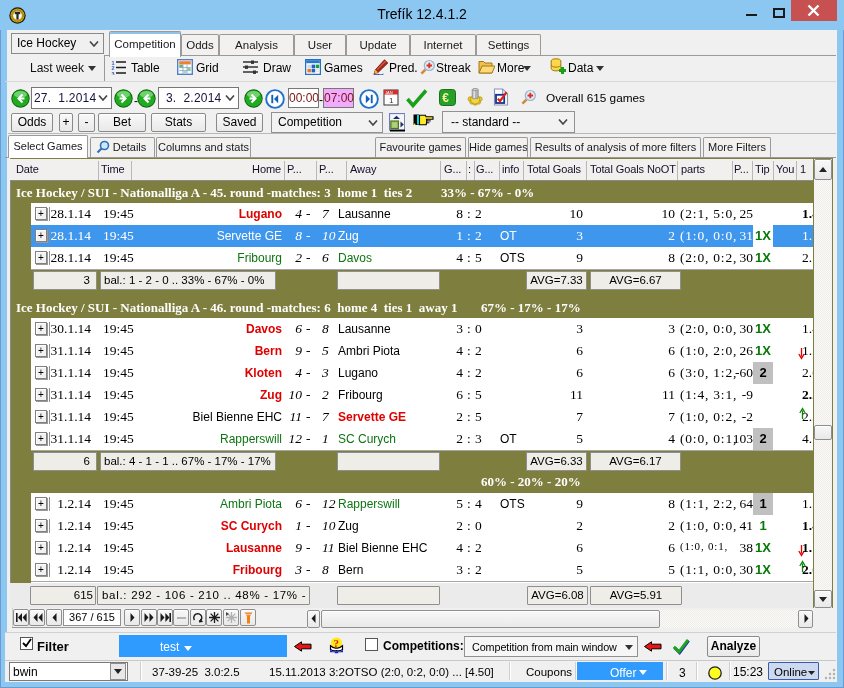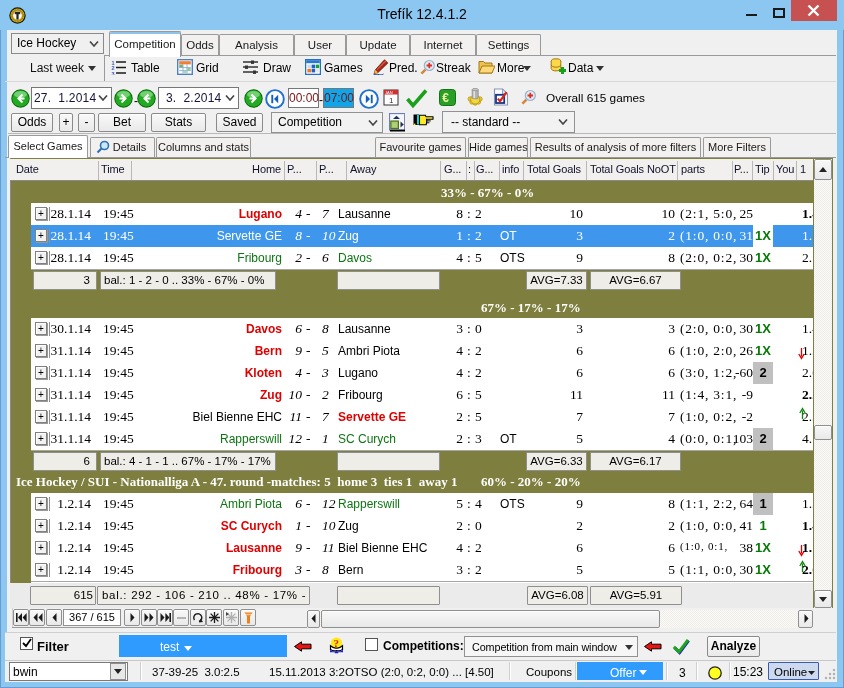--- a/index.html
+++ b/index.html
@@ -157,21 +157,21 @@
 <ellipse cx="9.5" cy="5.4" rx="6.4" ry="3.4" fill="#7fd87f" opacity="0.85"></ellipse>
         <path d="M7.5 5.5 L11.5 9.5 L7.5 13.5 M5.5 9.5 H11.5" stroke="#fff" stroke-width="2" fill="none"></path>
       </svg>
 <svg class="abs" style="left:258px;top:59px" width="20" height="20" viewBox="0 0 19 19">
 <circle cx="9.5" cy="9.5" r="8.4" fill="#fff" stroke="#2070d0" stroke-width="1.8"></circle>
         <path d="M12.5 5.5 L8.5 9.5 L12.5 13.5 Z" fill="#1060c0"></path>
         <rect x="6" y="5.5" width="1.8" height="8" fill="#1060c0"></rect>
       </svg>
 <div class="combo" style="left:281px;top:58px;width:31px;height:20px;background:#fff;border-color:#777;line-height:18px;text-align:center;font-size:12px;color:#7a1515">00:00</div>
 <div class="abs" style="left:312px;top:63px;font-size:12px">-</div>
-<div class="combo" style="left:316px;top:58px;width:31px;height:20px;background:#0ea5e9;border-color:#777;line-height:18px;text-align:left;font-size:12px;color:#7a1515">07:00</div>
+<div class="combo" style="left:316px;top:58px;width:31px;height:20px;background:#f0abfc;border-color:#777;line-height:18px;text-align:left;font-size:12px;color:#7a1515">07:00</div>
 <svg class="abs" style="left:352px;top:59px" width="20" height="20" viewBox="0 0 19 19">
 <circle cx="9.5" cy="9.5" r="8.4" fill="#fff" stroke="#2070d0" stroke-width="1.8"></circle>
         <path d="M6.5 5.5 L10.5 9.5 L6.5 13.5 Z" fill="#1060c0"></path>
         <rect x="11.2" y="5.5" width="1.8" height="8" fill="#1060c0"></rect>
       </svg>
 <svg class="abs" style="left:376px;top:58px" width="16" height="18" viewBox="0 0 16 18">
 <rect x="1" y="2" width="14" height="15" fill="#fff" stroke="#333"></rect>
 <rect x="1" y="2" width="14" height="4.5" fill="#d03030"></rect>
 <text x="2" y="6" font-size="4" fill="#fff" font-family="Liberation Sans">JAN</text>
 <text x="6" y="14.5" font-size="8" fill="#333" font-family="Liberation Sans">1</text>
@@ -279,20 +279,21 @@
 <div class="vline" style="left:459px;top:131px;height:19px;background:#b8b8b8"></div>
 <div class="vline" style="left:467px;top:131px;height:19px;background:#b8b8b8"></div>
 <div class="vline" style="left:492px;top:131px;height:19px;background:#b8b8b8"></div>
 <div class="vline" style="left:516px;top:131px;height:19px;background:#b8b8b8"></div>
 <div class="vline" style="left:579px;top:131px;height:19px;background:#b8b8b8"></div>
 <div class="vline" style="left:670px;top:131px;height:19px;background:#b8b8b8"></div>
 <div class="vline" style="left:725px;top:131px;height:19px;background:#b8b8b8"></div>
 <div class="vline" style="left:745px;top:131px;height:19px;background:#b8b8b8"></div>
 <div class="vline" style="left:766px;top:131px;height:19px;background:#b8b8b8"></div>
 <div class="vline" style="left:789px;top:131px;height:19px;background:#b8b8b8"></div>
+<div class="cell serif" style="left:9px;top:155px;font-size:13px;font-weight:bold;color:#fff">Ice Hockey / SUI - Nationalliga A - 45. round -matches: 3&nbsp; home 1&nbsp; ties 2</div>
 <div class="cell serif" style="left:434px;top:155px;font-size:13px;font-weight:bold;color:#fff">33% - 67% - 0%</div>
 <div class="abs" style="left:24px;top:173px;width:782px;height:22px;background:#fff"></div>
 <div class="rowline" style="left:24px;top:195px;width:782px"></div>
 <div class="abs" style="left:28px;top:177px;width:12px;height:13px;background:#f2f2f2;border:1px solid #808080;box-shadow:inset 1px 1px 0 #fff, 1px 1px 0 #999;font-size:10px;line-height:11px;text-align:center;color:#000">+</div>
 <div class="vline" style="left:42px;top:177px;height:14px;background:#909090"></div>
 <div class="cell serif r" style="left:34px;top:176px;width:50px;font-size:13.5px;color:#000">28.1.14</div>
 <div class="cell serif" style="left:96px;top:176px;font-size:13.5px;color:#000">19:45</div>
 <div class="cell sans r" style="left:143px;top:177px;width:132px;font-size:12px;color:#e00000;font-weight:bold">Lugano</div>
 <div class="cell serif r" style="left:263px;top:176px;width:32px;font-size:13.5px;font-style:italic;color:#000">4</div>
 <div class="cell serif" style="left:299px;top:176px;font-size:13.5px;color:#000">-</div>
@@ -354,20 +355,21 @@
 <div class="abs" style="left:795px;top:217px;width:11px;height:22px;overflow:hidden">
         <span class="serif" style="font-size:13.5px;font-weight:normal;color:#000;position:absolute;top:3px">2.1</span>
       </div>
 <div class="gsum" style="left:26px;top:241px;width:64px;height:19px"></div>
 <div class="cell sans r" style="left:33px;top:244px;width:50px;font-size:11.5px">3</div>
 <div class="gsum" style="left:93px;top:241px;width:176px;height:19px"></div>
 <div class="cell sans" style="left:97px;top:244px;font-size:11.5px">bal.: 1 - 2 - 0 .. 33% - 67% - 0%</div>
 <div class="gsum" style="left:330px;top:241px;width:103px;height:19px"></div>
 <div class="gsum c" style="left:519px;top:241px;width:61px;height:19px;font-size:11.5px;line-height:17px">AVG=7.33</div>
 <div class="gsum c" style="left:583px;top:241px;width:91px;height:19px;font-size:11.5px;line-height:17px">AVG=6.67</div>
+<div class="cell serif" style="left:9px;top:270px;font-size:13px;font-weight:bold;color:#fff">Ice Hockey / SUI - Nationalliga A - 46. round -matches: 6&nbsp; home 4&nbsp; ties 1&nbsp; away 1</div>
 <div class="cell serif" style="left:474px;top:270px;font-size:13px;font-weight:bold;color:#fff">67% - 17% - 17%</div>
 <div class="abs" style="left:24px;top:288px;width:782px;height:22px;background:#fff"></div>
 <div class="rowline" style="left:24px;top:310px;width:782px"></div>
 <div class="abs" style="left:28px;top:292px;width:12px;height:13px;background:#f2f2f2;border:1px solid #808080;box-shadow:inset 1px 1px 0 #fff, 1px 1px 0 #999;font-size:10px;line-height:11px;text-align:center;color:#000">+</div>
 <div class="vline" style="left:42px;top:292px;height:14px;background:#909090"></div>
 <div class="cell serif r" style="left:34px;top:291px;width:50px;font-size:13.5px;color:#000">30.1.14</div>
 <div class="cell serif" style="left:96px;top:291px;font-size:13.5px;color:#000">19:45</div>
 <div class="cell sans r" style="left:143px;top:292px;width:132px;font-size:12px;color:#e00000;font-weight:bold">Davos</div>
 <div class="cell serif r" style="left:263px;top:291px;width:32px;font-size:13.5px;font-style:italic;color:#000">6</div>
 <div class="cell serif" style="left:299px;top:291px;font-size:13.5px;color:#000">-</div>
@@ -499,21 +501,20 @@
 <div class="abs" style="left:795px;top:398px;width:11px;height:22px;overflow:hidden">
         <span class="serif" style="font-size:13.5px;font-weight:normal;color:#000;position:absolute;top:3px">4.1</span>
       </div>
 <div class="gsum" style="left:26px;top:422px;width:64px;height:19px"></div>
 <div class="cell sans r" style="left:33px;top:425px;width:50px;font-size:11.5px">6</div>
 <div class="gsum" style="left:93px;top:422px;width:176px;height:19px"></div>
 <div class="cell sans" style="left:97px;top:425px;font-size:11.5px">bal.: 4 - 1 - 1 .. 67% - 17% - 17%</div>
 <div class="gsum" style="left:330px;top:422px;width:103px;height:19px"></div>
 <div class="gsum c" style="left:519px;top:422px;width:61px;height:19px;font-size:11.5px;line-height:17px">AVG=6.33</div>
 <div class="gsum c" style="left:583px;top:422px;width:91px;height:19px;font-size:11.5px;line-height:17px">AVG=6.17</div>
-<div class="cell serif" style="left:9px;top:444px;font-size:13px;font-weight:bold;color:#fff">Ice Hockey / SUI - Nationalliga A - 47. round -matches: 5&nbsp; home 3&nbsp; ties 1&nbsp; away 1</div>
 <div class="cell serif" style="left:474px;top:444px;font-size:13px;font-weight:bold;color:#fff">60% - 20% - 20%</div>
 <div class="abs" style="left:24px;top:463px;width:782px;height:22px;background:#fff"></div>
 <div class="rowline" style="left:24px;top:485px;width:782px"></div>
 <div class="abs" style="left:28px;top:467px;width:12px;height:13px;background:#f2f2f2;border:1px solid #808080;box-shadow:inset 1px 1px 0 #fff, 1px 1px 0 #999;font-size:10px;line-height:11px;text-align:center;color:#000">+</div>
 <div class="vline" style="left:42px;top:467px;height:14px;background:#909090"></div>
 <div class="cell serif r" style="left:34px;top:466px;width:50px;font-size:13.5px;color:#000">1.2.14</div>
 <div class="cell serif" style="left:96px;top:466px;font-size:13.5px;color:#000">19:45</div>
 <div class="cell sans r" style="left:143px;top:467px;width:132px;font-size:12px;color:#0d7512;font-weight:normal">Ambri Piota</div>
 <div class="cell serif r" style="left:263px;top:466px;width:32px;font-size:13.5px;font-style:italic;color:#000">6</div>
 <div class="cell serif" style="left:299px;top:466px;font-size:13.5px;color:#000">-</div>

